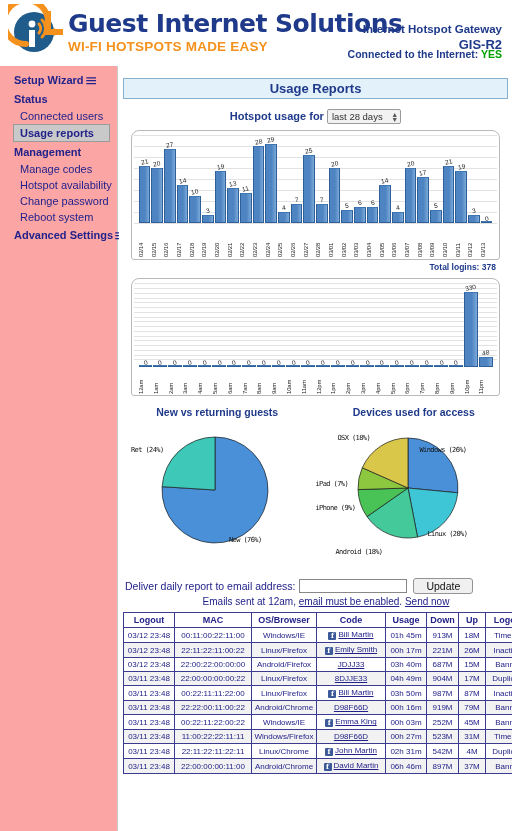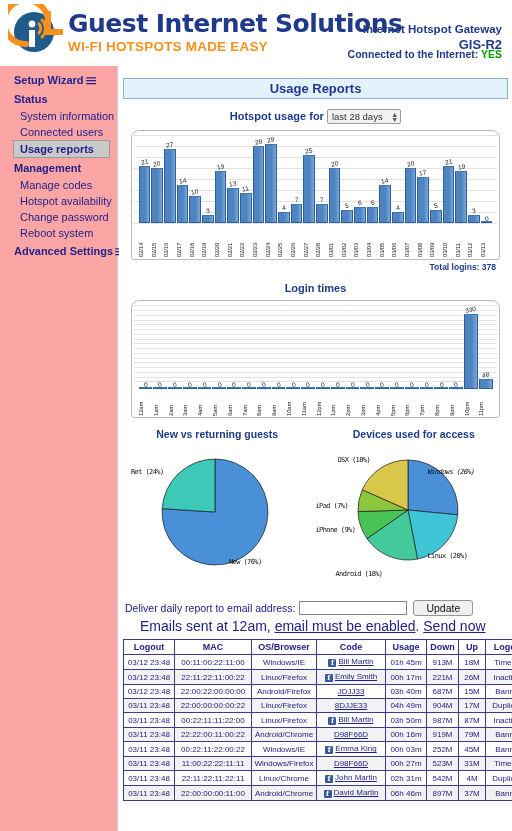--- a/index.html
+++ b/index.html
@@ -307,22 +307,23 @@
     font-family: "Liberation Sans", sans-serif;
     padding: 1px 12px;
     background: #f0f0f0;
     border: 1px solid #949494;
     border-radius: 3px;
     color: #111111;
     cursor: pointer;
   }
   #email-note {
     margin: 2px 0 0 21px;
-    font-size: 14px;
+    font-size: 10px;
     color: #22228a;
+    text-align: center;
   }
   #email-note a { color: #22228a; }
   #links-row {
     margin: 6px 8px 0 0;
     text-align: right;
     font-size: 8.5px;
   }
   #links-row a {
     color: #22228a;
     margin-left: 12px;
@@ -409,21 +410,20 @@
   </div>
   <div id="conn-line">
     <span>Connected to the Internet:</span>
     <span id="conn-yes">YES</span>
   </div>
 </div>
 
 <div id="sidebar">
     <div class="nav-head"><span>Setup Wizard</span><span class="caret">☰</span></div>
     <div class="nav-head"><span>Status</span></div>
-    <div class="nav-item"><span>System information</span></div>
     <div class="nav-item"><span>Connected users</span></div>
     <div class="nav-item sel"><span>Usage reports</span></div>
     <div class="nav-head"><span>Management</span></div>
     <div class="nav-item"><span>Manage codes</span></div>
     <div class="nav-item"><span>Hotspot availability</span></div>
     <div class="nav-item"><span>Change password</span></div>
     <div class="nav-item"><span>Reboot system</span></div>
     <div class="nav-head"><span>Advanced Settings</span><span class="caret">☰</span></div>
   </div>
 
@@ -591,21 +591,20 @@
         <div class="x-label">03/08</div>
         <div class="x-label">03/09</div>
         <div class="x-label">03/10</div>
         <div class="x-label">03/11</div>
         <div class="x-label">03/12</div>
         <div class="x-label">03/13</div>
       </div>
   </div>
   <div id="total-logins">Total logins: 378</div>
 
-  <div class="chart-caption">Login times</div>
   <div id="login-chart">
     <div class="gridlines" id="login-grid">
         <div style="top: 0%;"></div>
         <div style="top: 6.25%;"></div>
         <div style="top: 12.5%;"></div>
         <div style="top: 18.75%;"></div>
         <div style="top: 25%;"></div>
         <div style="top: 31.25%;"></div>
         <div style="top: 37.5%;"></div>
         <div style="top: 43.75%;"></div>
@@ -761,21 +760,21 @@
       <div class="pie-title" id="pie2-title">Devices used for access</div>
       <div class="pie-holder" id="pie2">
           <svg class="pie-svg" width="197" height="150">
             <path d="M92,70 L92,20 A50,50 0 0,1 141.7689556474599,74.80115129538409 Z" fill="#4a90d9" stroke="#1a1a1a" stroke-width="0.7"></path>
             <path d="M92,70 L141.7689556474599,74.80115129538409 A50,50 0 0,1 101.55793143506861,119.07795784955326 Z" fill="#3ec6d6" stroke="#1a1a1a" stroke-width="0.7"></path>
             <path d="M92,70 L101.55793143506861,119.07795784955326 A50,50 0 0,1 50.9913872701522,98.60583300610847 Z" fill="#44c99a" stroke="#1a1a1a" stroke-width="0.7"></path>
             <path d="M92,70 L50.9913872701522,98.60583300610847 A50,50 0 0,1 42.025689189965604,71.60257887858276 Z" fill="#49c356" stroke="#1a1a1a" stroke-width="0.7"></path>
             <path d="M92,70 L42.025689189965604,71.60257887858276 A50,50 0 0,1 46.279368849209376,49.76083284388031 Z" fill="#8dc63f" stroke="#1a1a1a" stroke-width="0.7"></path>
             <path d="M92,70 L46.279368849209376,49.76083284388031 A50,50 0 0,1 91.99999999999999,20 Z" fill="#d9c74a" stroke="#1a1a1a" stroke-width="0.7"></path>
           </svg>
-          <div class="pie-label" style="left: 112px; top: 28px; font-style: italic;">Windows (26%)</div>
+          <div class="pie-label" style="left: 104px; top: 28px;">Windows (26%)</div>
           <div class="pie-label" style="left: 112px; top: 112px;">Linux (20%)</div>
           <div class="pie-label" style="left: 20px; top: 130px;">Android (18%)</div>
           <div class="pie-label" style="left: 0px; top: 86px;">iPhone (9%)</div>
           <div class="pie-label" style="left: 0px; top: 62px;">iPad (7%)</div>
           <div class="pie-label" style="left: 22px; top: 16px;">OSX (18%)</div>
         </div>
     </div>
   </div>
 
   <div id="email-row">

